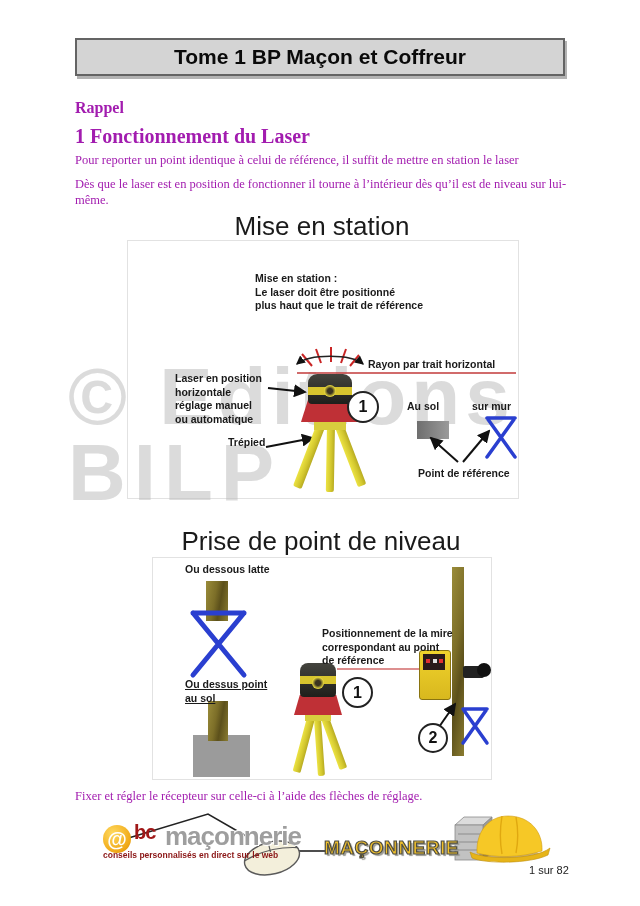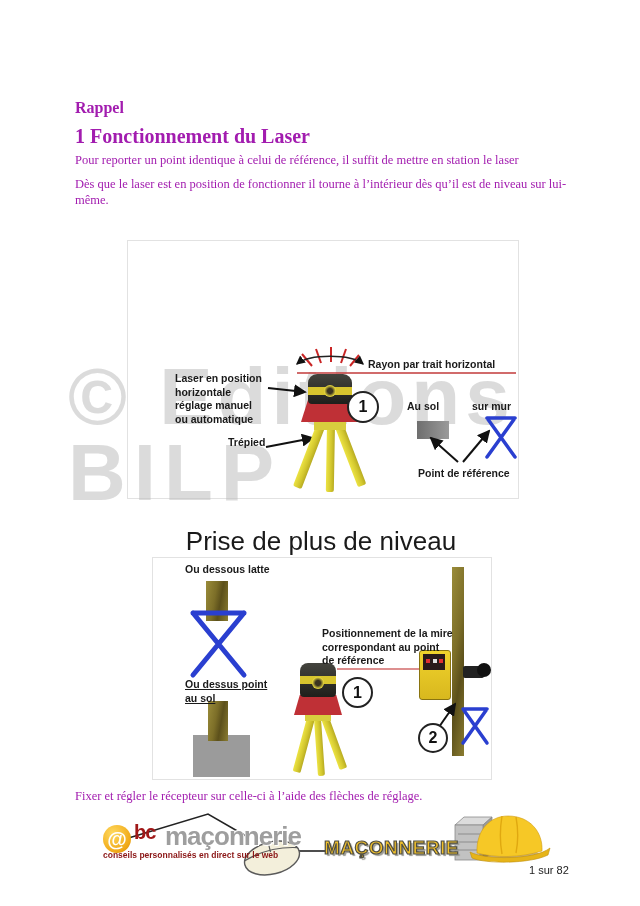--- a/index.html
+++ b/index.html
@@ -44,28 +44,33 @@
   .page-num{position:absolute;font-size:11px;color:#222;z-index:3;}
 </style>
 </head>
 <body>
 
 <div class="page">
 
   <div class="wm abs" style="left:68px;top:360px;">© Editions</div>
   <div class="wm abs" style="left:68px;top:436px;letter-spacing:8px;">BILP</div>
 
+  <div class="header-bar">Tome 1 BP Maçon et Coffreur</div>
 
   <div class="abs serif h-rappel" style="left:75px;top:99px;z-index:2;">Rappel</div>
   <div class="abs serif h-laser" style="left:75px;top:125px;z-index:2;">1 Fonctionnement du Laser</div>
   <div class="abs serif body-text" style="left:75px;top:176px;width:500px;z-index:2;">Dès que le laser est en position de fonctionner il tourne à l’intérieur dès qu’il est de niveau sur lui-même.</div>
   <div class="abs serif body-text" style="left:75px;top:152px;width:500px;z-index:2;">Pour reporter un point identique à celui de référence, il suffit de mettre en station le laser</div>
 
+  <div class="fig-title" style="left:127px;top:211px;width:390px;">Mise en station</div>
   <div class="fig-box" style="left:127px;top:240px;width:390px;height:257px;"></div>
 
+  <div class="fig-label pre" style="left:255px;top:272px;">Mise en station :
+Le laser doit être positionné
+plus haut que le trait de référence</div>
   <div class="fig-label pre" style="left:175px;top:372px;">Laser en position
 horizontale
 réglage manuel
 ou automatique</div>
   <div class="fig-label" style="left:368px;top:358px;">Rayon par trait horizontal</div>
   <div class="fig-label" style="left:228px;top:436px;">Trépied</div>
   <div class="fig-label" style="left:407px;top:400px;">Au sol</div>
   <div class="fig-label" style="left:472px;top:400px;">sur mur</div>
   <div class="fig-label" style="left:418px;top:467px;">Point de référence</div>
 
@@ -104,21 +109,21 @@
   <div class="leg" style="left:327px;top:424px;width:8px;height:68px;transform:rotate(1deg);"></div>
   <div class="leg" style="left:334px;top:424px;width:9px;height:66px;transform:rotate(-21deg);"></div>
   <div class="shape" style="left:314px;top:420px;width:32px;height:10px;background:#d8ce3e;"></div>
   <div class="shape" style="left:301px;top:400px;width:58px;height:22px;background:var(--laser_red,#bf3036);clip-path:polygon(12% 0,88% 0,100% 100%,0 100%);"></div>
   <div class="shape" style="left:308px;top:374px;width:44px;height:30px;background:linear-gradient(#44443e,#1f1f1b);border-radius:9px 9px 4px 4px;"></div>
   <div class="shape" style="left:308px;top:387px;width:44px;height:8px;background:#d8c52e;"></div>
   <div class="shape" style="left:324px;top:385px;width:12px;height:12px;border-radius:50%;background:radial-gradient(circle,#3a3320 30%,#f0e040 70%);"></div>
   <div class="step-circle" style="left:347px;top:391px;width:28px;height:28px;">1</div>
 
 
-  <div class="fig-title" style="left:152px;top:526px;width:338px;">Prise de plus de niveau</div>
+  <div class="fig-title" style="left:152px;top:526px;width:338px;">Prise de point de niveau</div>
   <div class="fig-box" style="left:152px;top:557px;width:338px;height:221px;"></div>
 
   <div class="fig-label" style="left:185px;top:563px;">Ou dessous latte</div>
   <div class="fig-label pre" style="left:185px;top:678px;text-decoration:underline;">Ou dessus point
 au sol</div>
   <div class="fig-label pre" style="left:322px;top:627px;">Positionnement de la mire
 correspondant au point
 de référence</div>
 
   <div class="shape wood" style="left:206px;top:581px;width:22px;height:40px;"></div>

